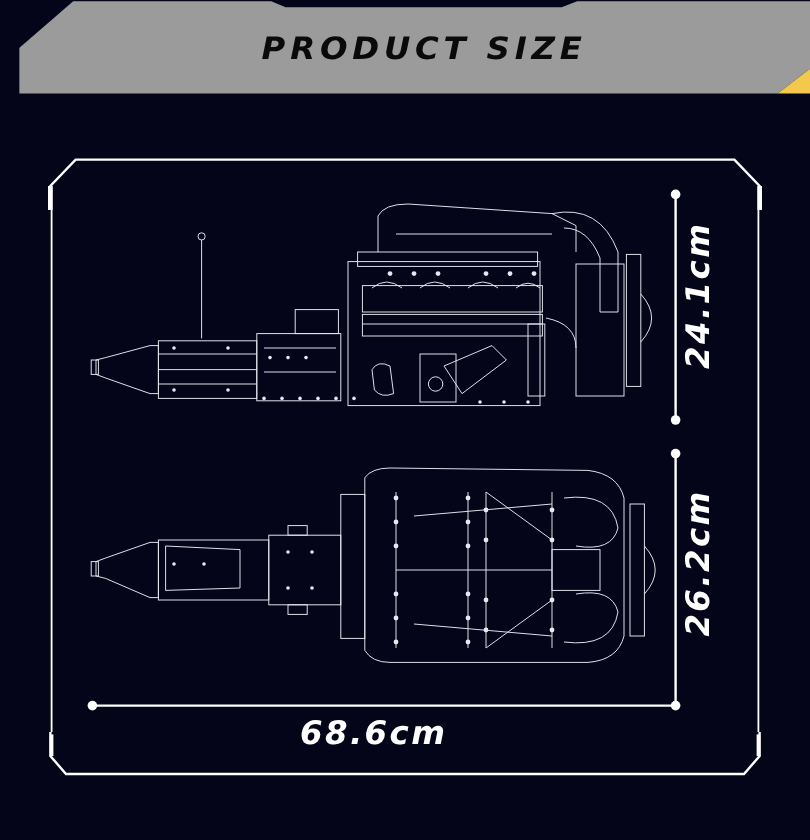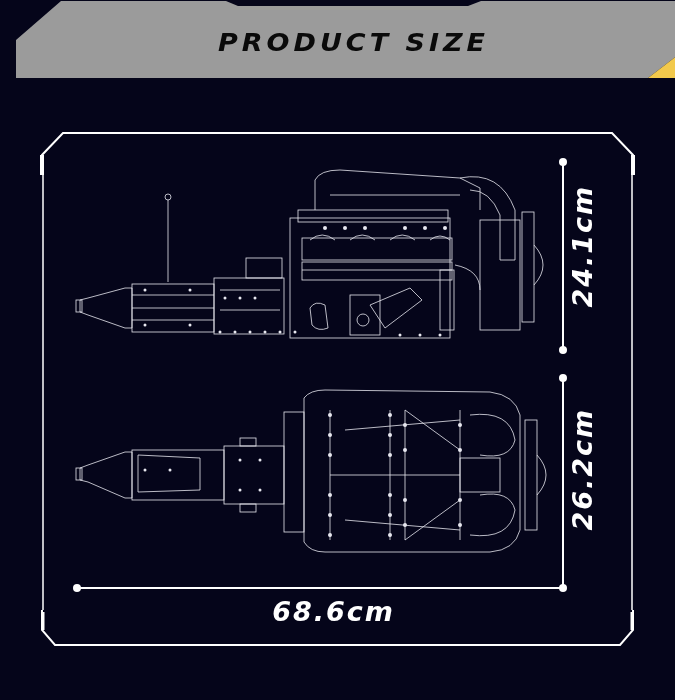--- a/index.html
+++ b/index.html
@@ -177,13 +177,13 @@
       <circle cx="110" cy="100" r="1.5"></circle>
       <circle cx="180" cy="90" r="1.5"></circle>
       <circle cx="200" cy="90" r="1.5"></circle>
     <circle cx="180" cy="120" r="1.5"></circle>
       <circle cx="200" cy="120" r="1.5"></circle>
   </g>
 </svg>
 
 <div class="dim-label dim-v" style="left:532px;top:242px;width:100px;text-align:center;">24.1cm</div>
 <div class="dim-label dim-v" style="left:532px;top:465px;width:100px;text-align:center;">26.2cm</div>
-<div class="dim-label" style="left:250px;top:596px;width:145px;text-align:right;">68.6cm</div>
+<div class="dim-label" style="left:250px;top:596px;width:145px;text-align:left;">68.6cm</div>
 
 </body></html>

